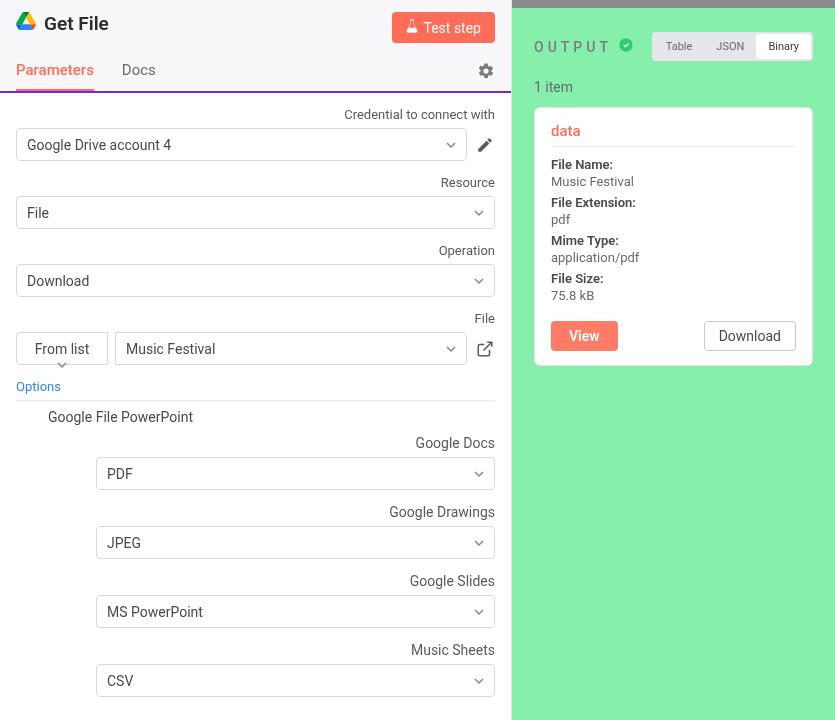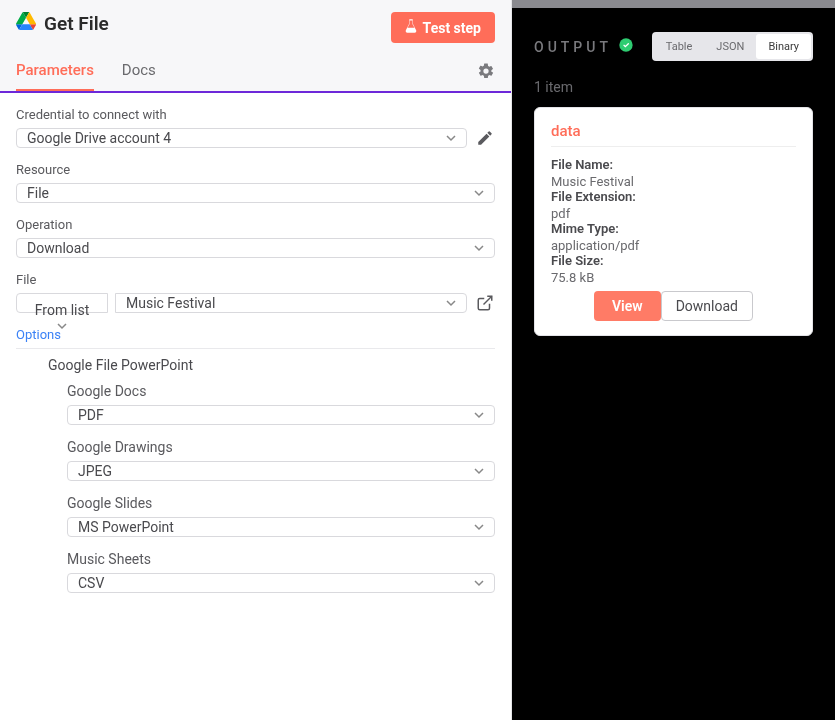--- a/index.html
+++ b/index.html
@@ -1,71 +1,71 @@
 <!DOCTYPE html>
 <html><head>
 <meta charset="utf-8">
 <style>
   * { box-sizing: border-box; margin: 0; padding: 0; font-family: -apple-system, BlinkMacSystemFont, "Segoe UI", Roboto, Arial, sans-serif; }
   body { background: #f5f5f7; width: 835px; height: 720px; overflow: hidden; color: #3a3a3a; }
   .app { display: flex; width: 835px; height: 720px; }
   .left { width: 512px; background: #fff; display: flex; flex-direction: column; border-right: 1px solid #e5e5e8; }
-  .right { flex: 1; background: #000000; display: flex; flex-direction: column; position: relative; }
+  .right { flex: 1; background: #86efac; display: flex; flex-direction: column; position: relative; }
   .right-topbar { height: 8px; background: #8a8a8f; }
 
   
   .hdr { display: flex; align-items: flex-start; padding: 12px 16px 8px 16px; background: #f7f7f9; }
   .hdr-title { display: flex; align-items: center; gap: 8px; font-size: 19px; font-weight: 600; color: #2b2b2b; }
   .drive-icon { width: 20px; height: 18px; }
   .spacer { flex: 1; }
-  .btn-test { background: #ff6d59; color: #fff; border: none; border-radius: 4px; padding: 7px 14px; font-size: 14px; font-weight: 700; display: flex; align-items: center; gap: 6px; cursor: pointer; }
+  .btn-test { background: #ff6d59; color: #fff; border: none; border-radius: 4px; padding: 7px 14px; font-size: 14px; font-weight: 400; display: flex; align-items: center; gap: 6px; cursor: pointer; }
   .btn-test svg { width: 12px; height: 14px; }
 
   
   .tabs { display: flex; align-items: center; padding: 0 16px; background: #f7f7f9; border-bottom: 2px solid #6d28d9; }
   .tab { padding: 10px 0; margin-right: 28px; font-size: 15px; color: #6a6a6e; cursor: pointer; border-bottom: 2px solid transparent; }
   .tab.active { color: #ff6d59; border-bottom-color: #ff6d59; font-weight: 500; }
   .gear { margin-left: auto; color: #7a7a7e; width: 18px; height: 18px; cursor: pointer; }
 
   
   .body { padding: 14px 16px 20px 16px; overflow-y: auto; flex: 1; }
-  .field { margin-bottom: 14px; }
+  .field { margin-bottom: 14px; text-align: right; }
   .field-label { font-size: 13px; color: #5a5a5e; margin-bottom: 6px; display: block; }
   .select-row { display: flex; align-items: center; gap: 8px; }
   .select, .select-split-left, .select-split-right {
     display: flex; align-items: center; justify-content: space-between;
     border: 1px solid #d9d9dd; border-radius: 4px; background: #fff;
     padding: 8px 10px; font-size: 14px; color: #4a4a4e; cursor: pointer;
-    height: 20px;
+    height: 33px;
   }
   .select { flex: 1; }
   .select-split-left { width: 92px; border-top-right-radius: 0; border-bottom-right-radius: 0; flex-direction: column; }
   .select-split-right { flex: 1; border-top-left-radius: 0; border-bottom-left-radius: 0; margin-left: -1px; }
   .chev { width: 10px; height: 10px; }
   .icon-btn { width: 20px; height: 20px; display: flex; align-items: center; justify-content: center; color: #5a5a5e; cursor: pointer; }
 
   .section-label { font-size: 13px; color: #3b82f6; margin: 6px 0 8px 0; border-bottom: 1px solid #e9e9ec; padding-bottom: 6px; }
   .sub-section-label { font-size: 14px; color: #4a4a4e; margin: 8px 0 10px 32px; }
-  .indented { margin-left: 51px; }
+  .indented { margin-left: 80px; }
   .indented .field-label { font-size: 14px; color: #5a5a5e; }
 
   
   .out-hdr { display: flex; align-items: center; padding: 24px 22px 10px 22px; }
   .out-title { letter-spacing: 4px; font-size: 14px; color: #7a7a7e; font-weight: 500; }
   .out-check { margin-left: 6px; color: #2ecc71; width: 16px; height: 16px; }
   .out-tabs { margin-left: auto; display: flex; background: #e6e6ea; border-radius: 4px; padding: 2px; }
   .out-tab { padding: 6px 12px; font-size: 11px; color: #6a6a6e; cursor: pointer; border-radius: 3px; }
   .out-tab.active { background: #fff; color: #3a3a3a; }
   .items-count { font-size: 14px; color: #6a6a6e; padding: 8px 22px 12px 22px; }
 
   .card { background: #fff; border: 1px solid #e3e3e7; border-radius: 6px; margin: 0 22px; padding: 14px 16px; }
   .card-title { color: #ff6d59; font-size: 15px; font-weight: 500; padding-bottom: 6px; border-bottom: 1px solid #eee; margin-bottom: 10px; }
-  .kv-label { font-size: 13px; font-weight: 600; color: #4a4a4e; }
+  .kv-label { font-size: 13px; font-weight: 600; color: #4a4a4e; margin-top: 6px; }
   .kv-value { font-size: 13px; color: #6a6a6e; margin-top: 2px; }
-  .card-actions { display: flex; justify-content: center; margin-top: 6px; }
+  .card-actions { display: flex; justify-content: space-between; margin-top: 18px; }
   .btn-view { background: #ff7b66; color: #fff; border: none; border-radius: 4px; padding: 6px 18px; font-size: 14px; font-weight: 600; cursor: pointer; }
   .btn-dl { background: #fff; color: #4a4a4e; border: 1px solid #c9c9cd; border-radius: 4px; padding: 6px 14px; font-size: 14px; cursor: pointer; }
 
 </style>
 </head>
 <body>
 
 <div class="app">
   <div class="left">
 

